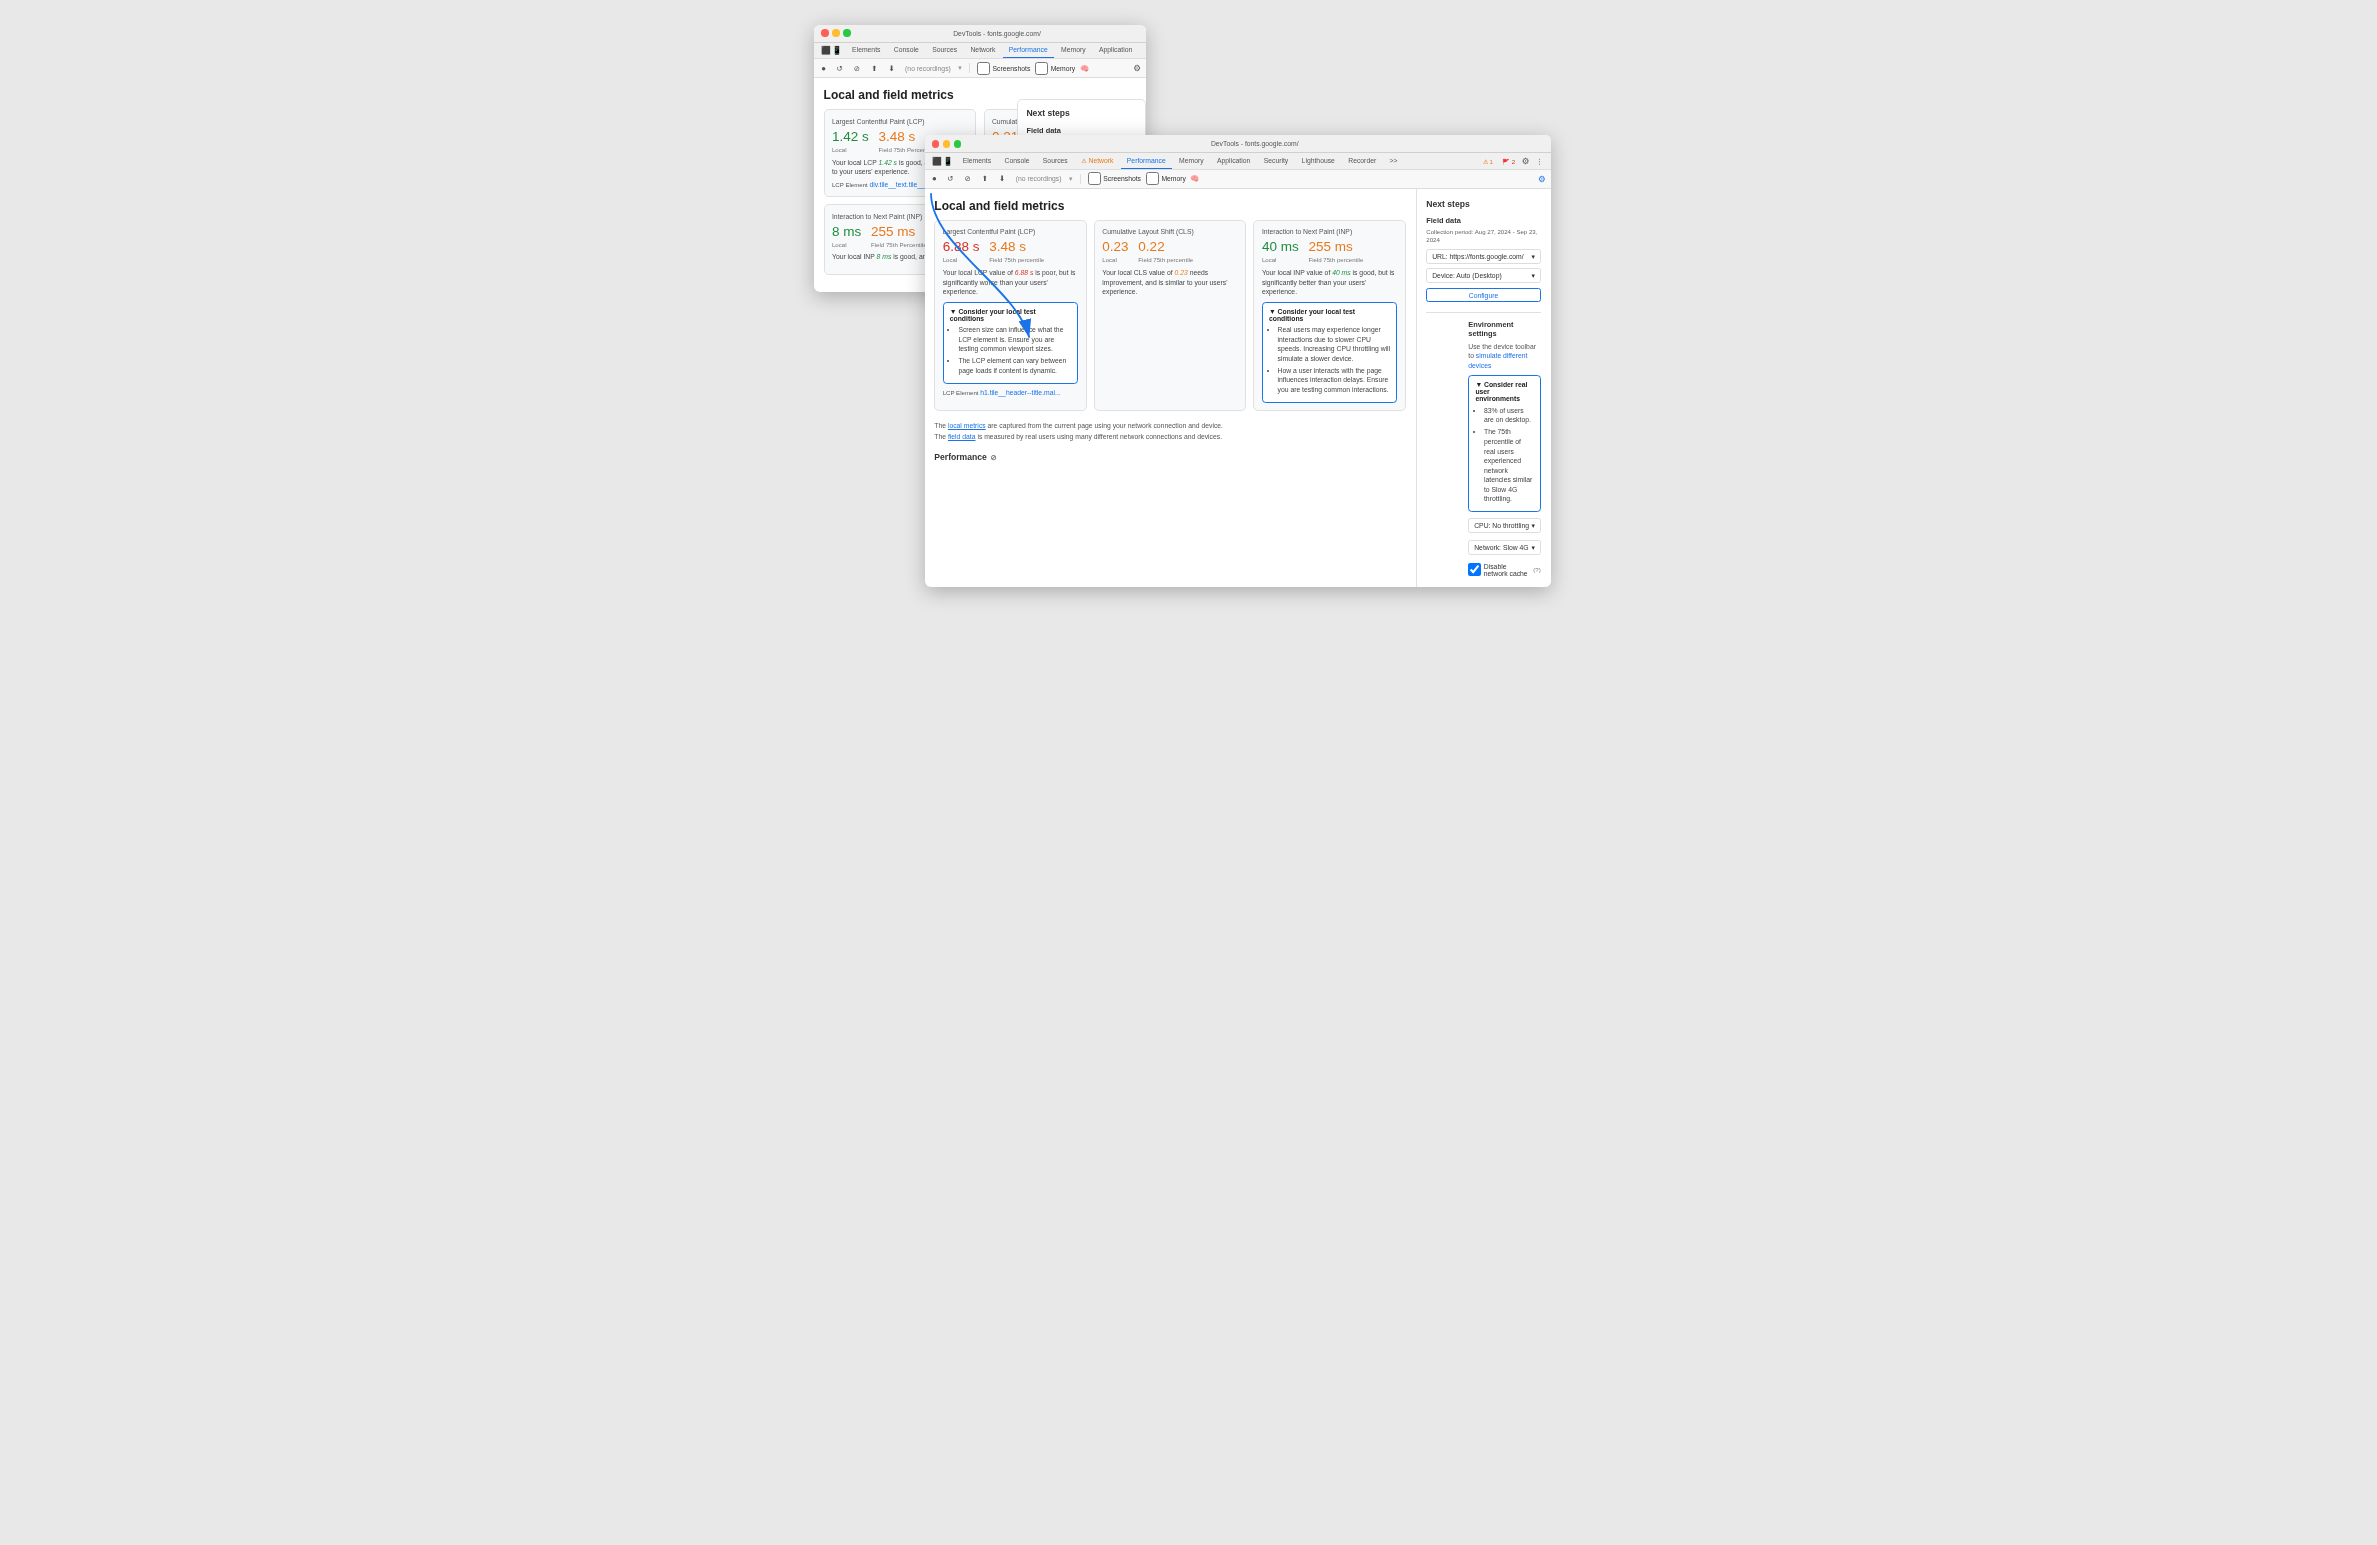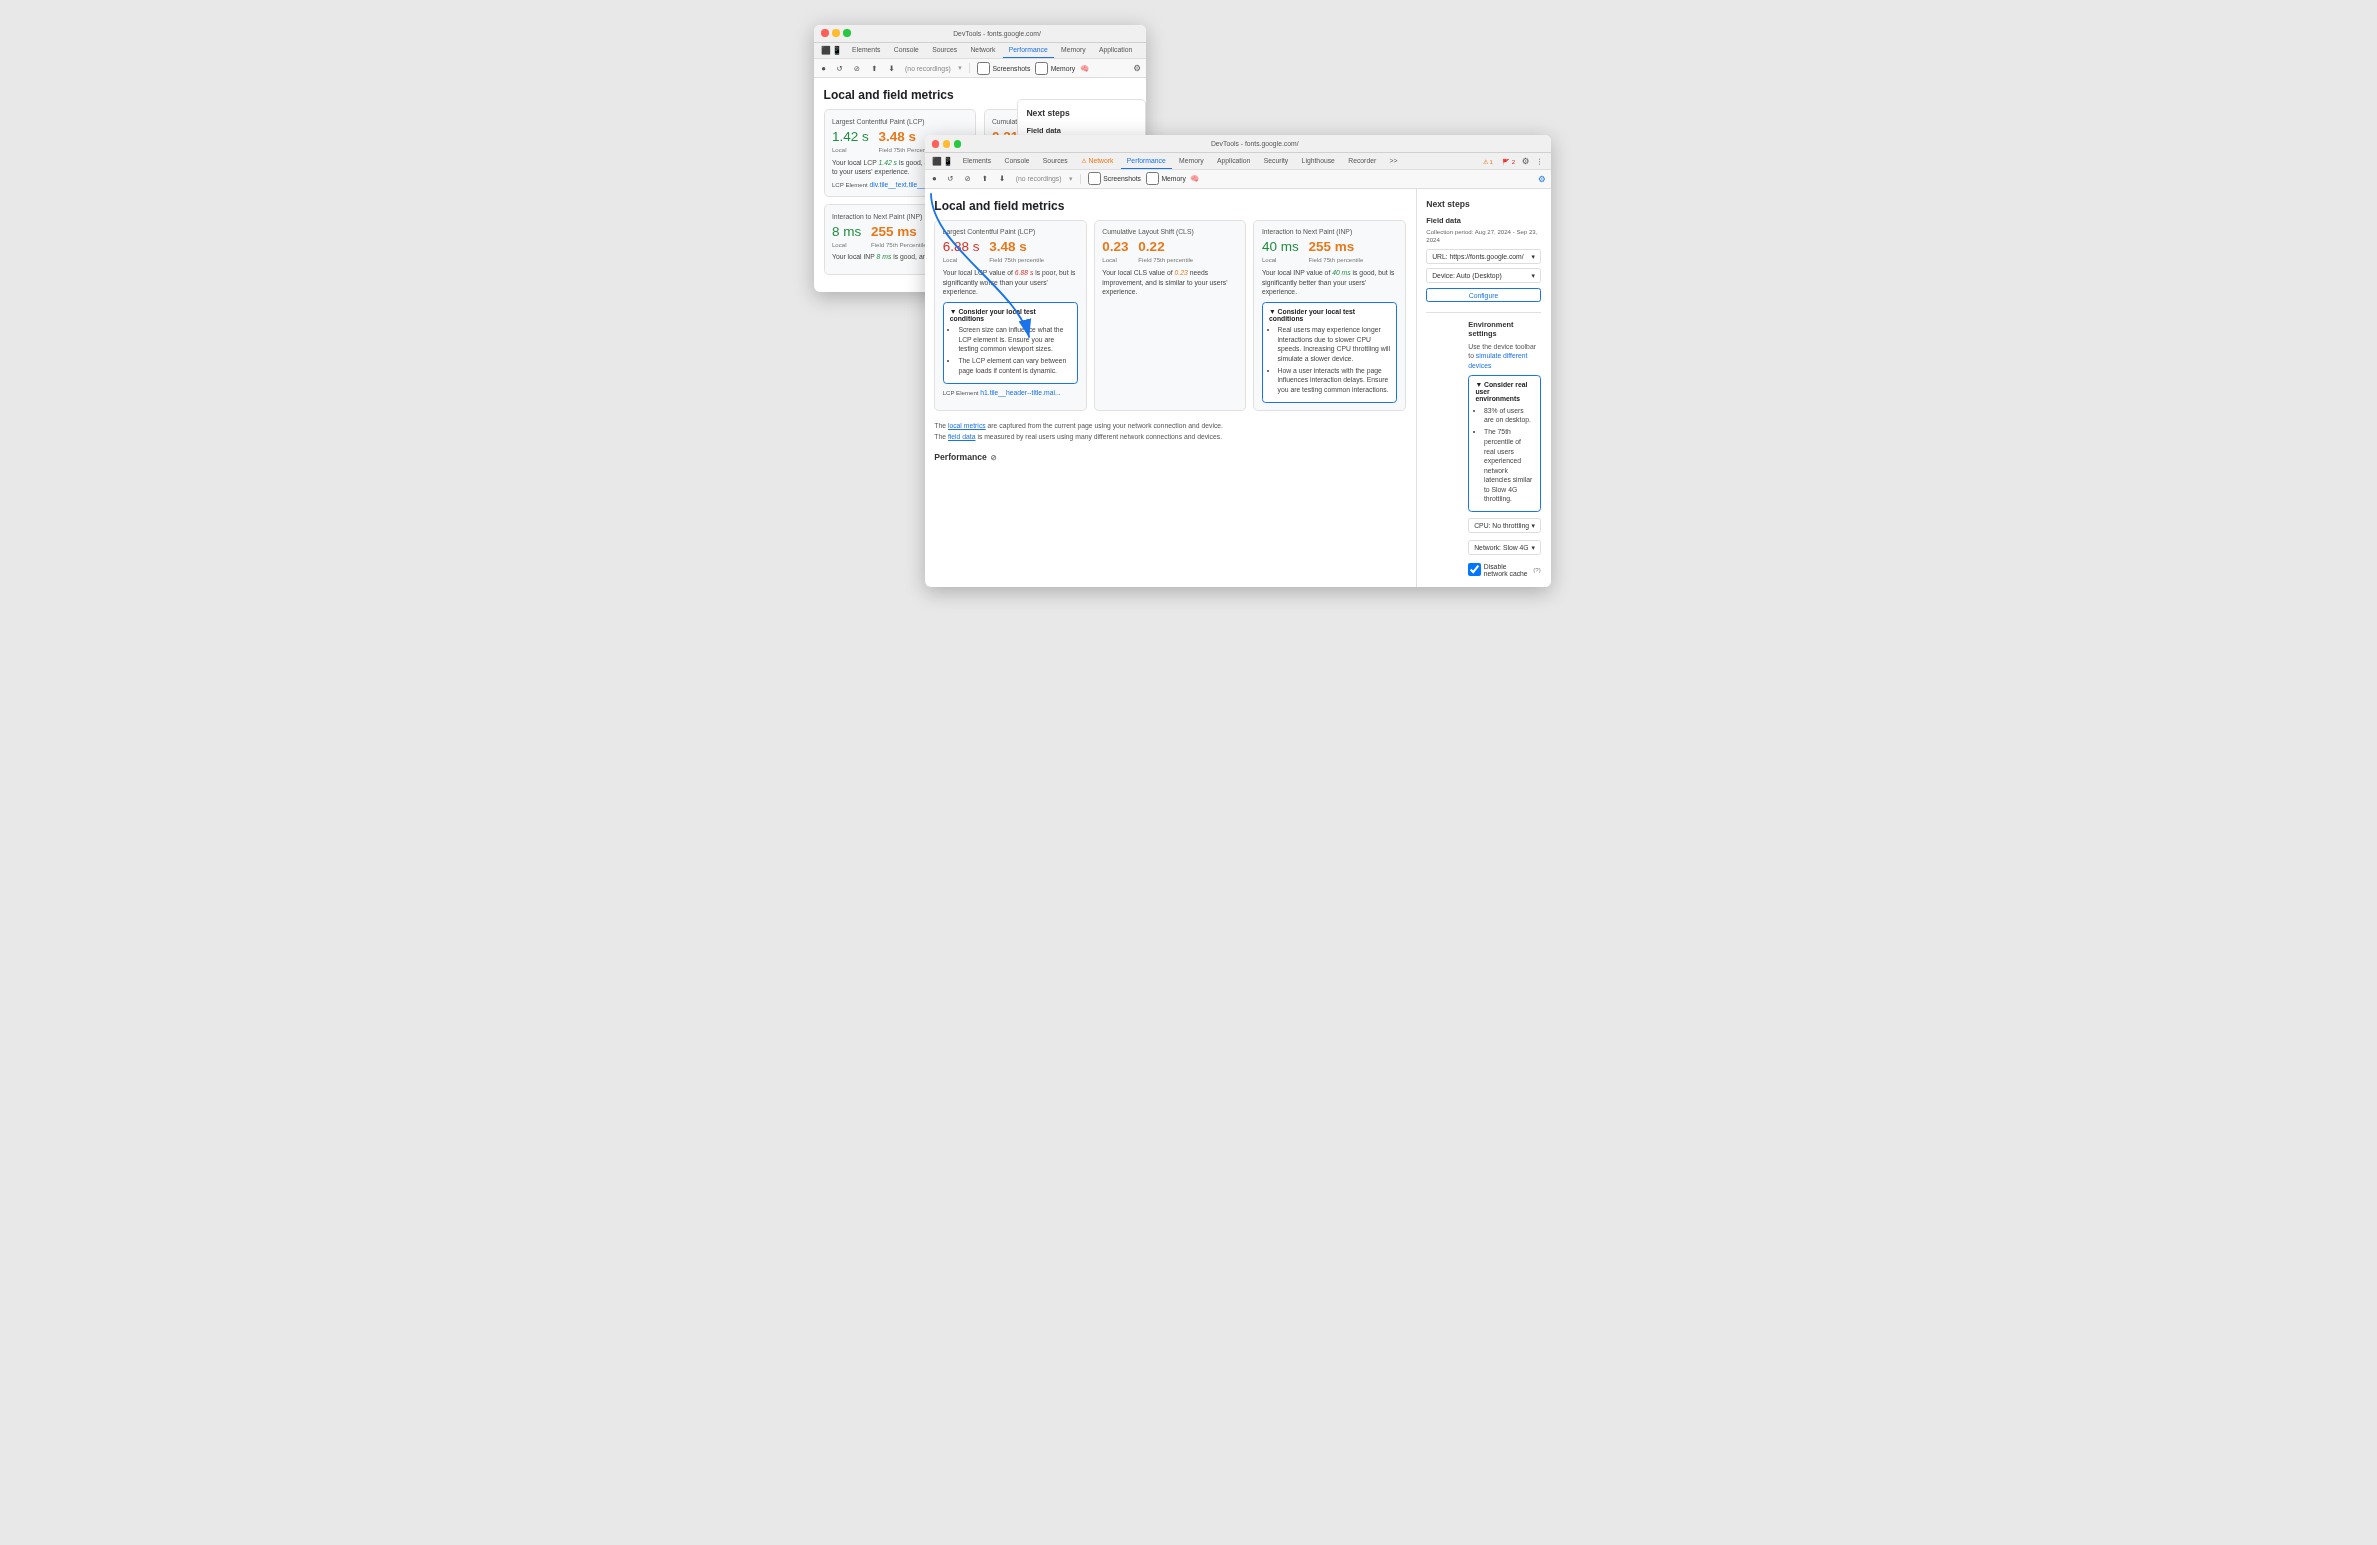--- a/index.html
+++ b/index.html
@@ -200,21 +200,21 @@
       flex-direction: column;
     }
 
     .metric-value {
       font-size: 13.5px;
       font-weight: 400;
       line-height: 1.1;
     }
 
     .metric-value.good { color: #1e8e3e; }
-    .metric-value.needs-improvement { color: #e8791a; font-weight: bold; }
+    .metric-value.needs-improvement { color: #e8791a; }
     .metric-value.poor { color: #d93025; }
 
     .metric-label {
       font-size: 6.1px;
       color: #777;
       margin-top: 1.2px;
     }
 
     .metric-description {
       font-size: 6.8px;

